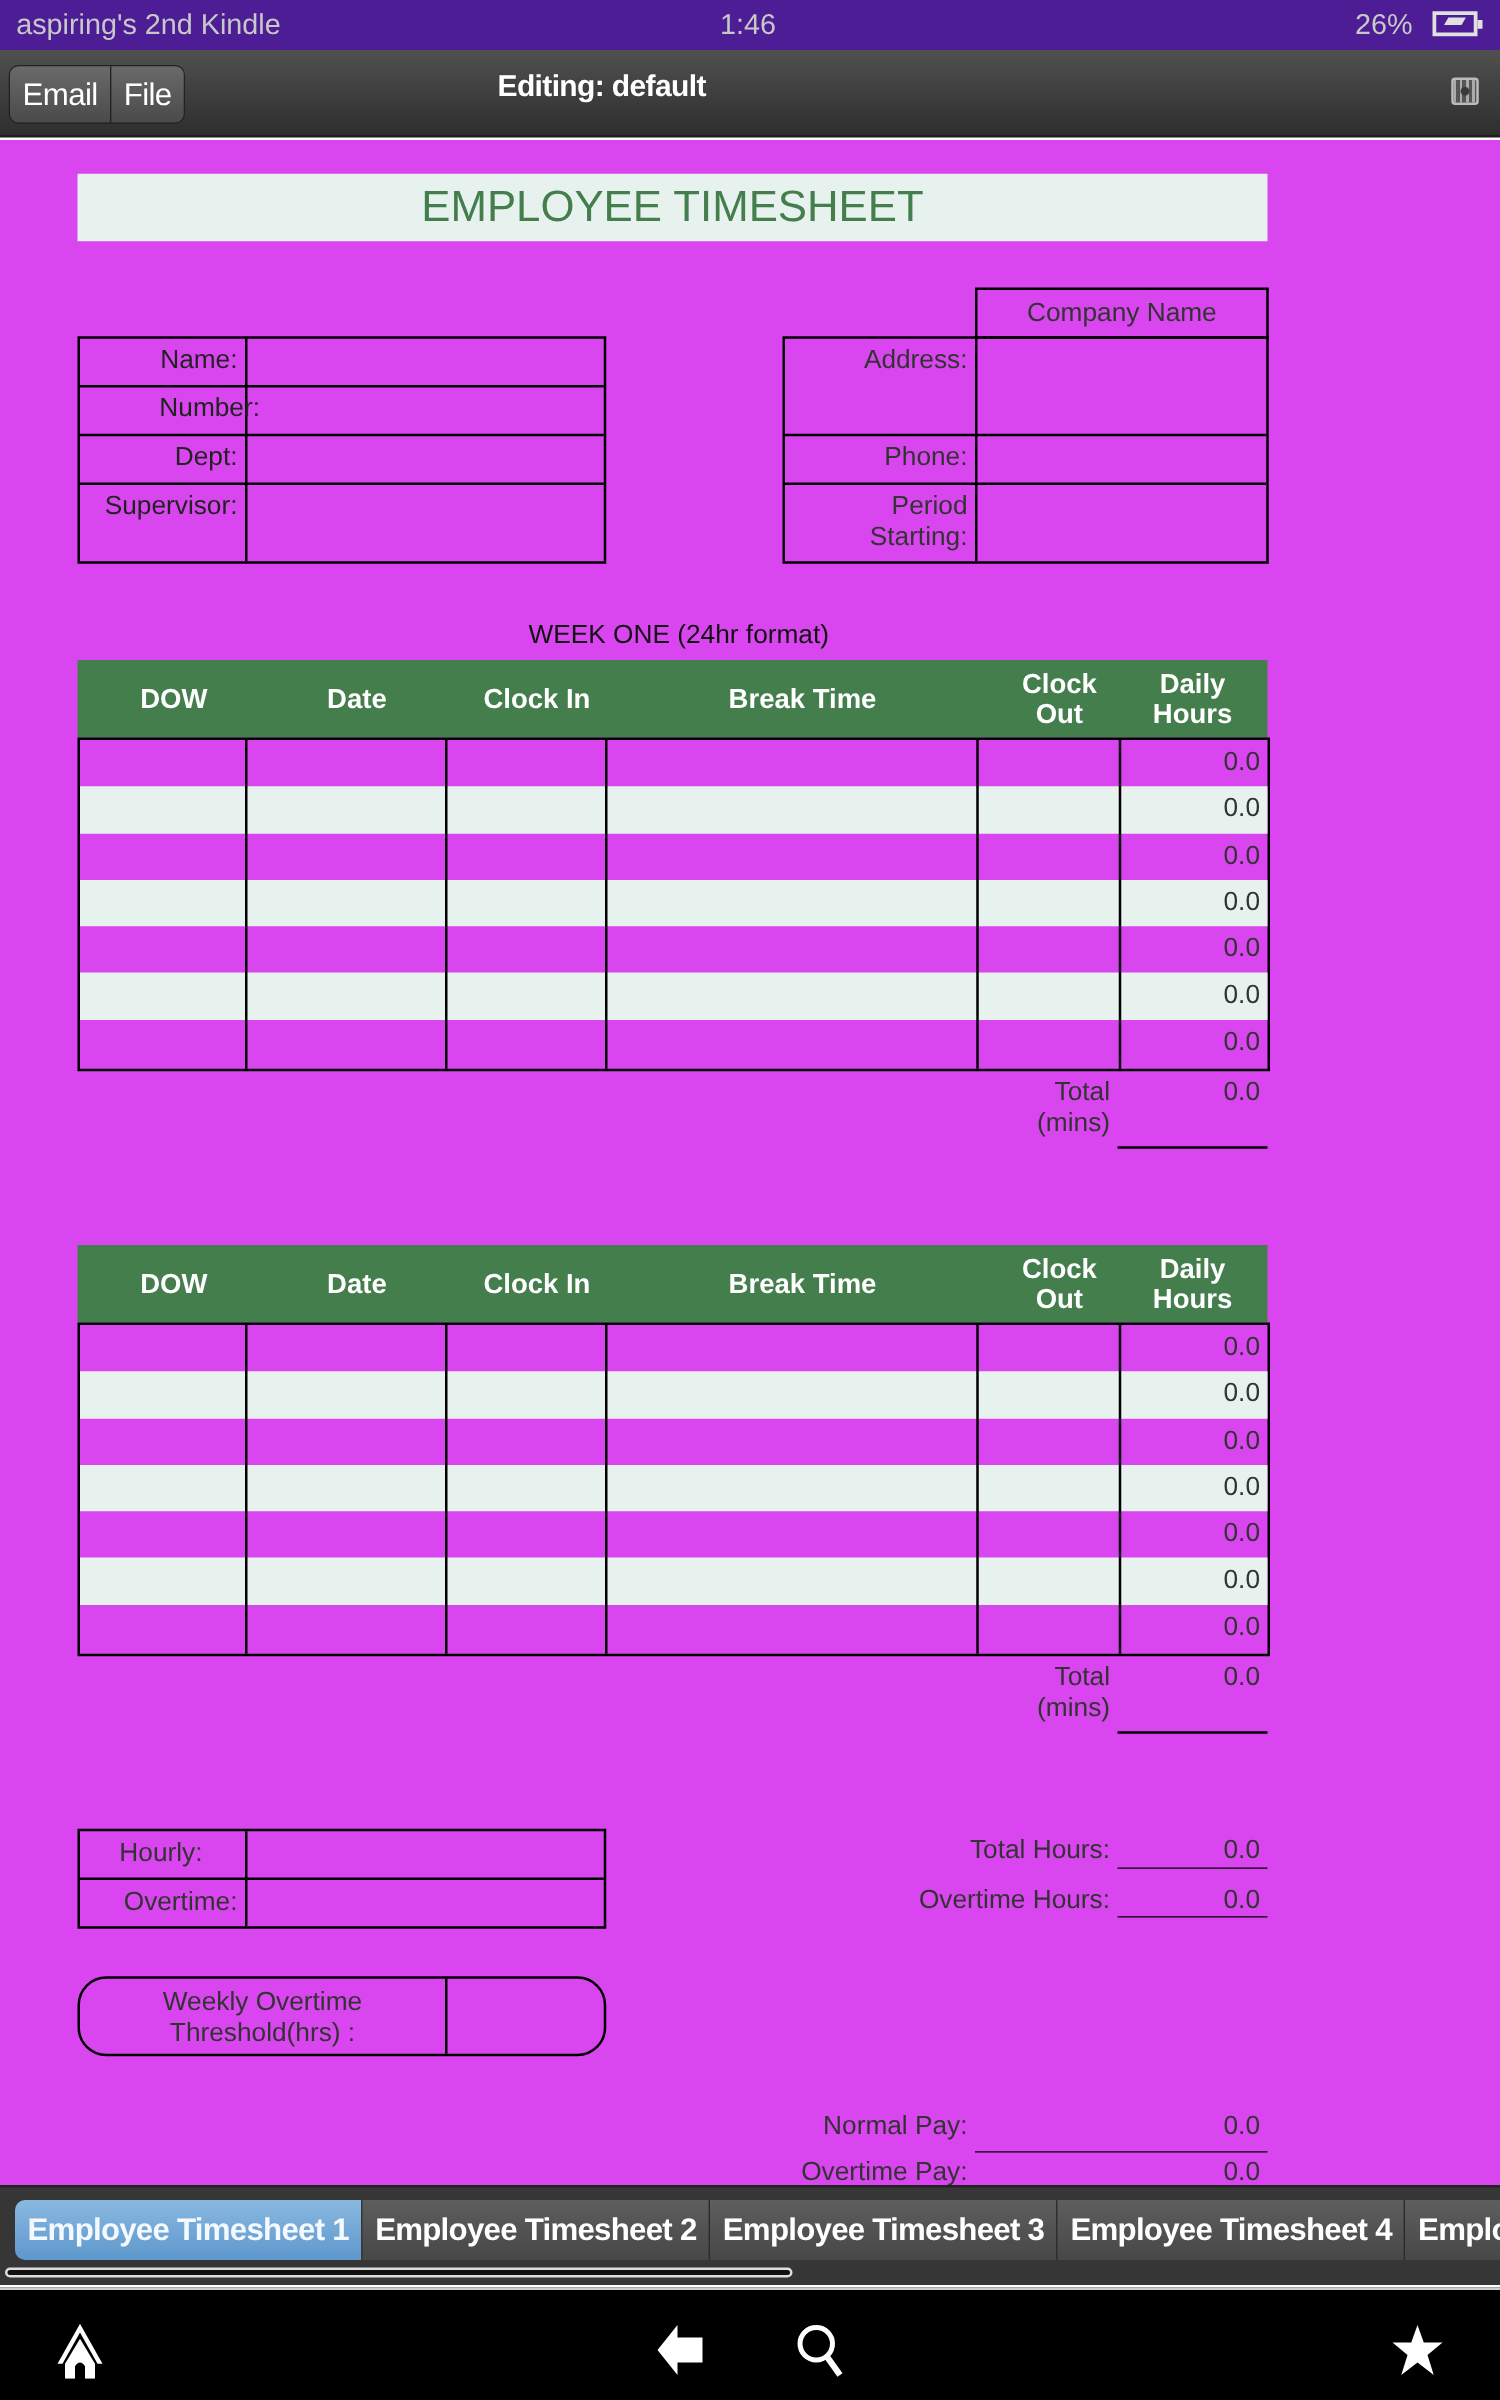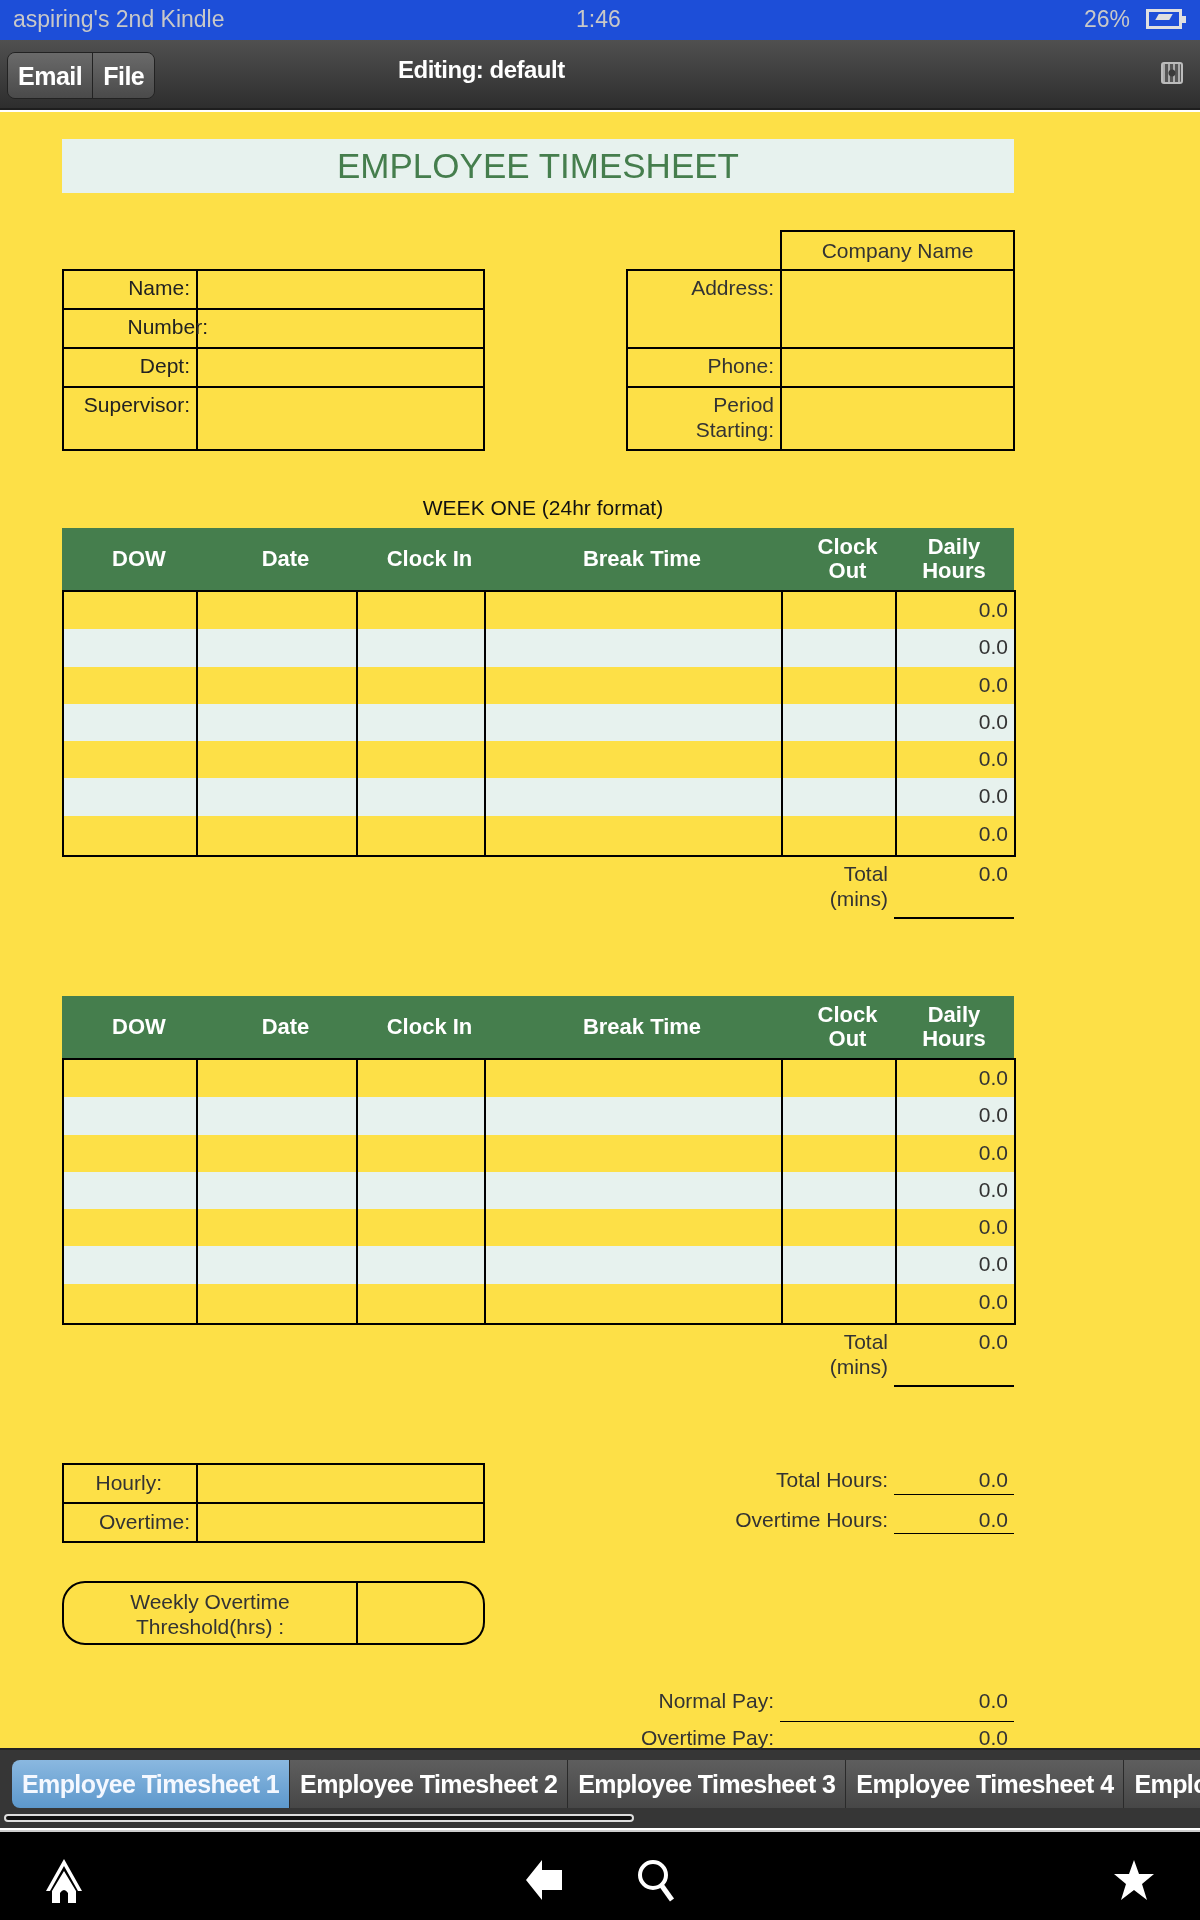--- a/index.html
+++ b/index.html
@@ -1,37 +1,37 @@
 <!DOCTYPE html>
 <html><head>
 <meta charset="utf-8">
 <style>
   * { box-sizing: border-box; margin: 0; padding: 0; }
   html, body { width: 1200px; height: 1920px; overflow: hidden; background: #ffffff; font-family: "Liberation Sans", sans-serif; }
 
   
-  .status-bar { position: absolute; left: 0; top: 0; width: 1200px; height: 40px; background: #1d4ed8; color: #c8c8c8; font-size: 23px; padding-left: 28px; }
+  .status-bar { position: absolute; left: 0; top: 0; width: 1200px; height: 40px; background: #4c1d95; color: #c8c8c8; font-size: 23px; padding-left: 28px; }
   .status-bar .device { position: absolute; left: 13px; top: 6px; }
   .status-bar .clock { position: absolute; left: 576px; top: 6px; }
   .status-bar .battery-pct { position: absolute; left: 1084px; top: 6px; }
   .battery-icon { position: absolute; left: 1146px; top: 9px; width: 36px; height: 20px; border: 3px solid #e0e0e0; }
   .battery-icon::after { content: ""; position: absolute; right: -7px; top: 4px; width: 4px; height: 7px; background: #e0e0e0; }
   .battery-icon .bolt { position: absolute; left: 8px; top: 2px; width: 14px; height: 6px; background: #e0e0e0; transform: skewX(-30deg); }
 
   
   .toolbar { position: absolute; left: 0; top: 40px; width: 1200px; height: 70px; background: linear-gradient(#505050, #2e2e2e); border-bottom: 2px solid #1e1e1e; }
   .btn-group { position: absolute; left: 7px; top: 12px; height: 47px; display: flex; border: 1px solid #222; border-radius: 8px; overflow: hidden; }
-  .btn-group .tb-btn { background: linear-gradient(#6a6a6a, #4a4a4a); color: #fff; font-size: 25px; font-weight: bold; padding: 0 10px; line-height: 47px; letter-spacing: -0.5px; }
+  .btn-group .tb-btn { background: linear-gradient(#6a6a6a, #4a4a4a); color: #fff; font-size: 25px; font-weight: normal; padding: 0 10px; line-height: 47px; letter-spacing: -0.5px; }
   .btn-group .tb-btn + .tb-btn { border-left: 1px solid #222; }
   .toolbar .title { position: absolute; left: 398px; top: 16px; color: #fff; font-size: 24px; font-weight: bold; letter-spacing: -0.5px; }
   .grid-icon { position: absolute; left: 1161px; top: 62px; width: 22px; height: 22px; border: 2px solid #bcbcbc; border-radius: 3px; background:
      radial-gradient(circle, #3a3a3a 3px, transparent 4px) center/100% 100% no-repeat, repeating-linear-gradient(90deg, #aaa 0 2px, #555 2px 5px); }
 
   
-  .sheet { position: absolute; left: 0; top: 112px; width: 1200px; height: 1636px; background: #fde047; overflow: hidden; color: #222; }
+  .sheet { position: absolute; left: 0; top: 112px; width: 1200px; height: 1636px; background: #d946ef; overflow: hidden; color: #222; }
   .title-banner { position: absolute; left: 62px; top: 27px; width: 952px; height: 54px; background: #e7f2ee; color: #457e4d; text-align: center; font-size: 35px; line-height: 54px; }
 
   .box { position: absolute; border: 2px solid #000; }
   .cell { position: absolute; font-size: 21px; }
   .lbl { text-align: right; padding-right: 6px; color: #222; }
 
   .sec-head { position: absolute; text-align: center; font-size: 22px; font-weight: bold; color: #fff; background: #457e4d; }
   .week-title { position: absolute; font-size: 21px; color: #111; text-align: center; }
   .tbl-head { position: absolute; left: 62px; width: 952px; height: 62px; background: #457e4d; color: #fff; font-weight: bold; font-size: 22px; }
   .tbl-head span { position: absolute; top: 0; height: 62px; display: flex; align-items: center; justify-content: center; text-align: center; line-height: 24px; padding-left: 21px; }

